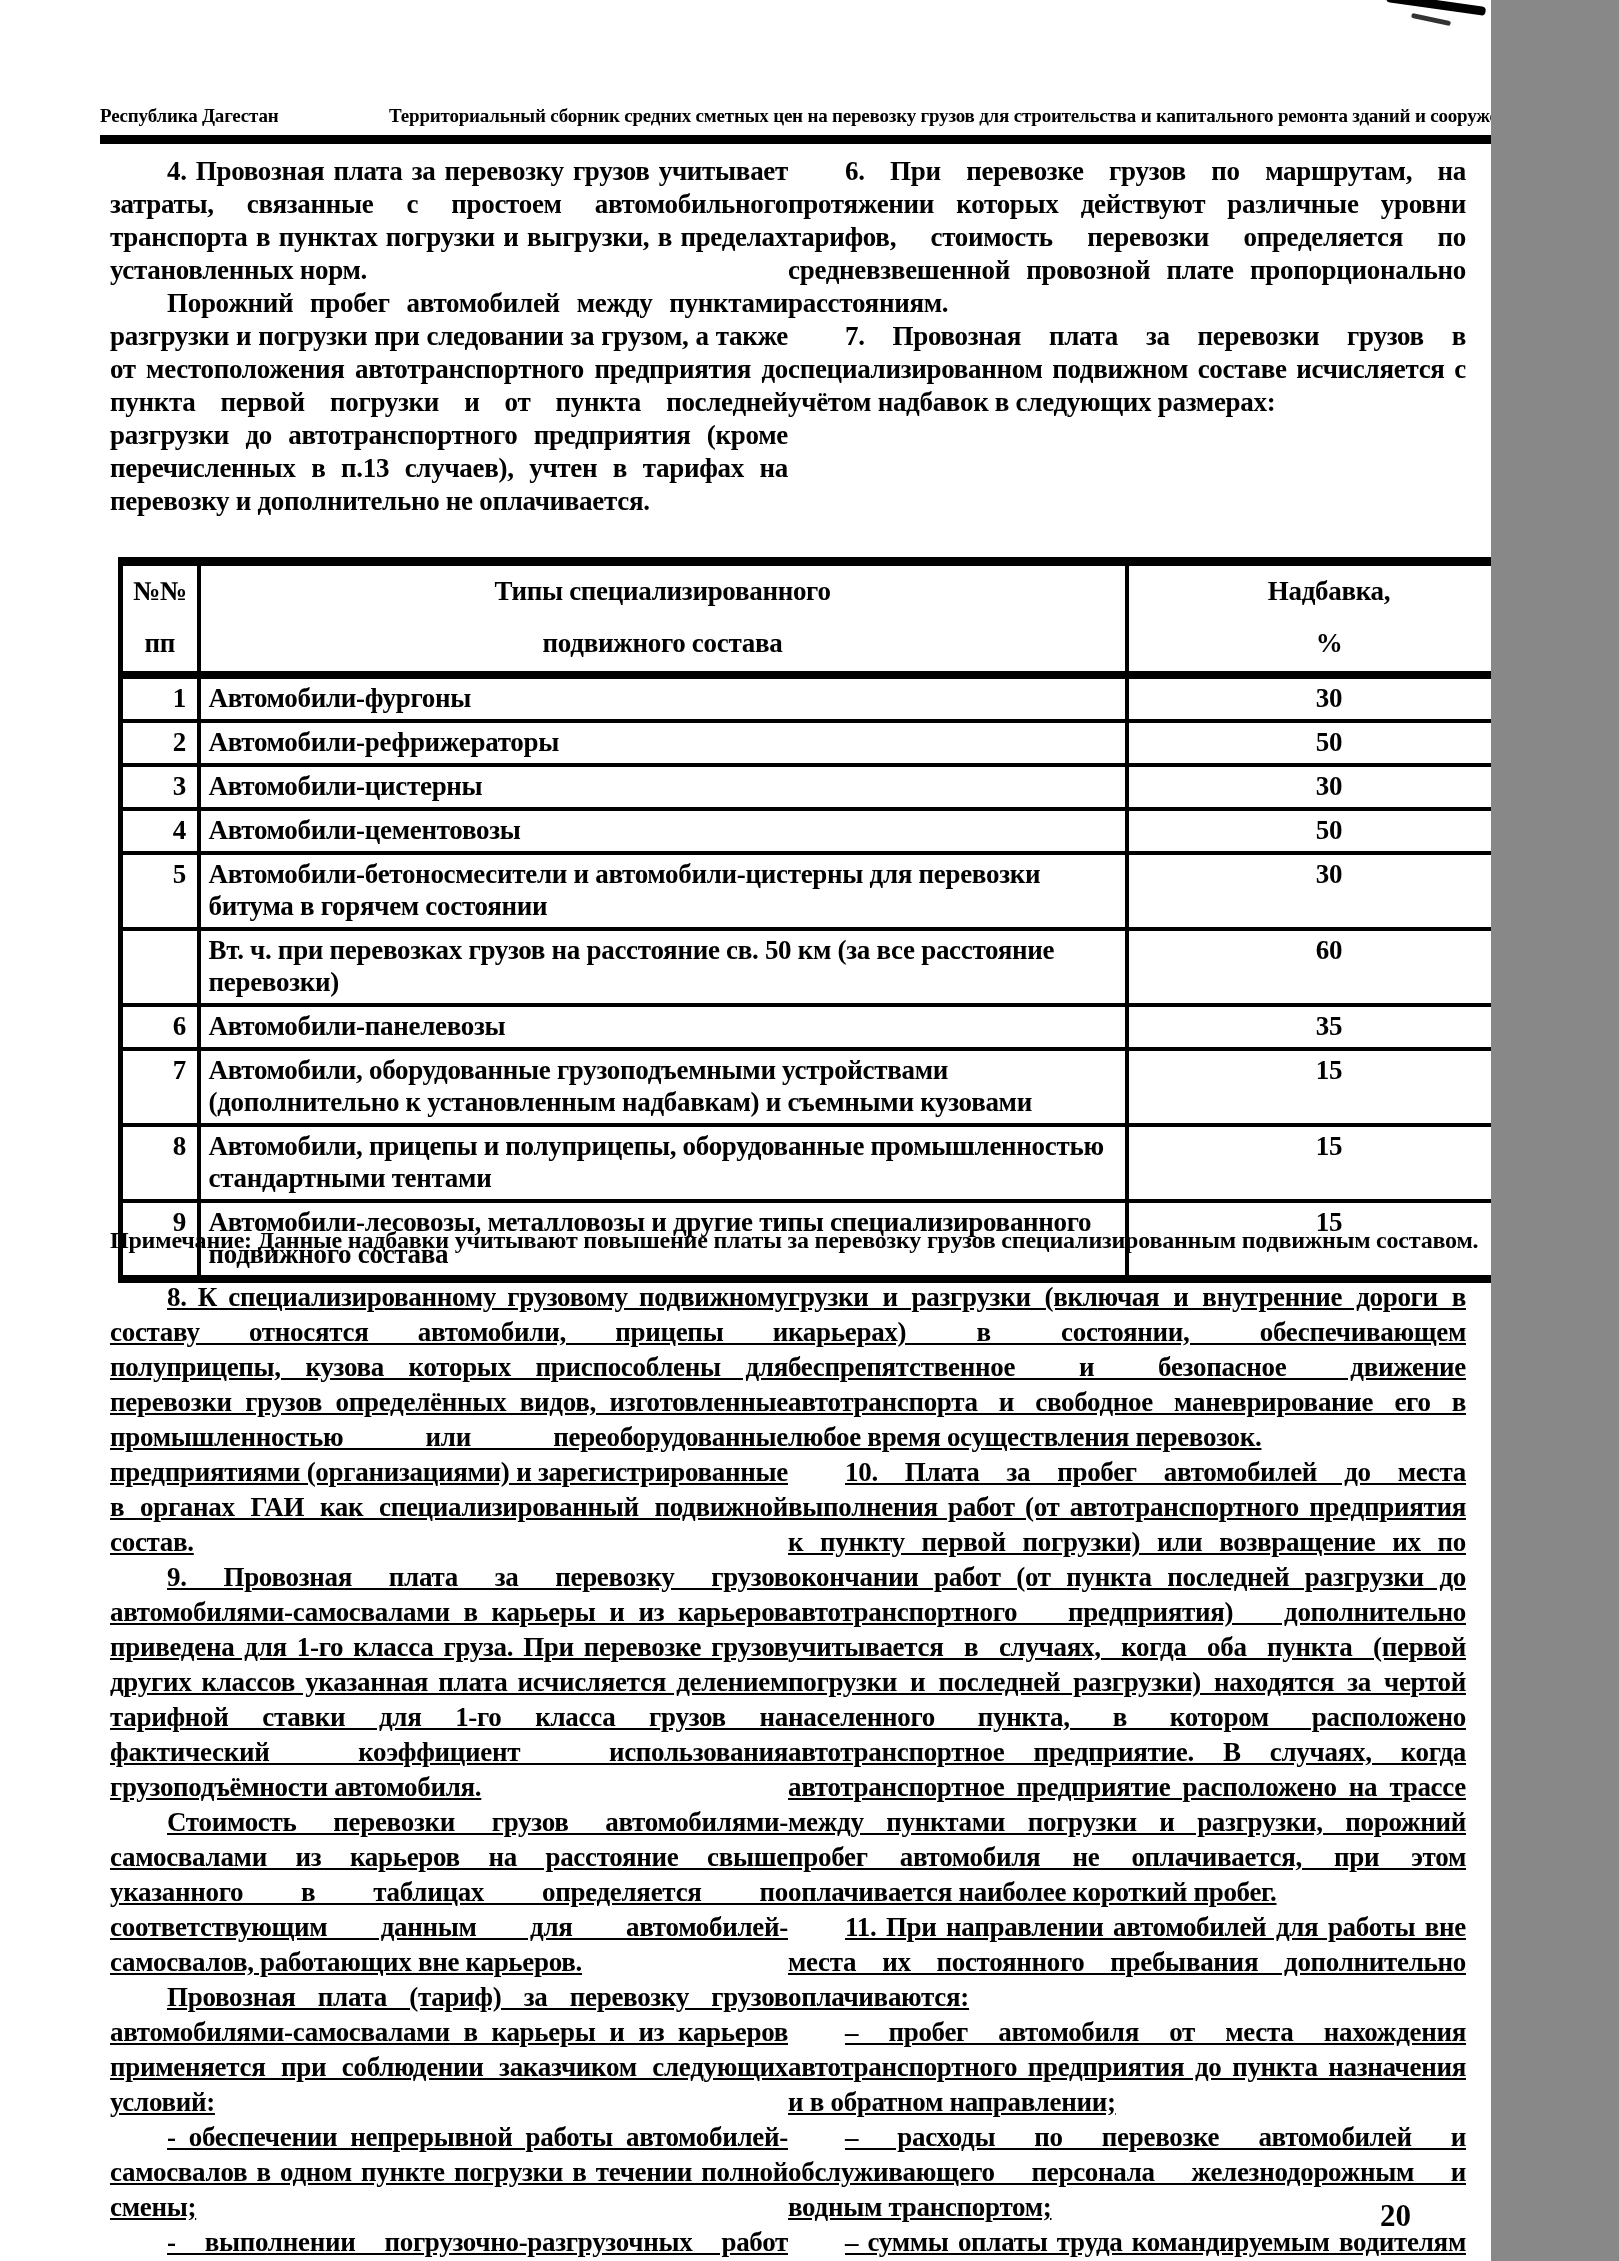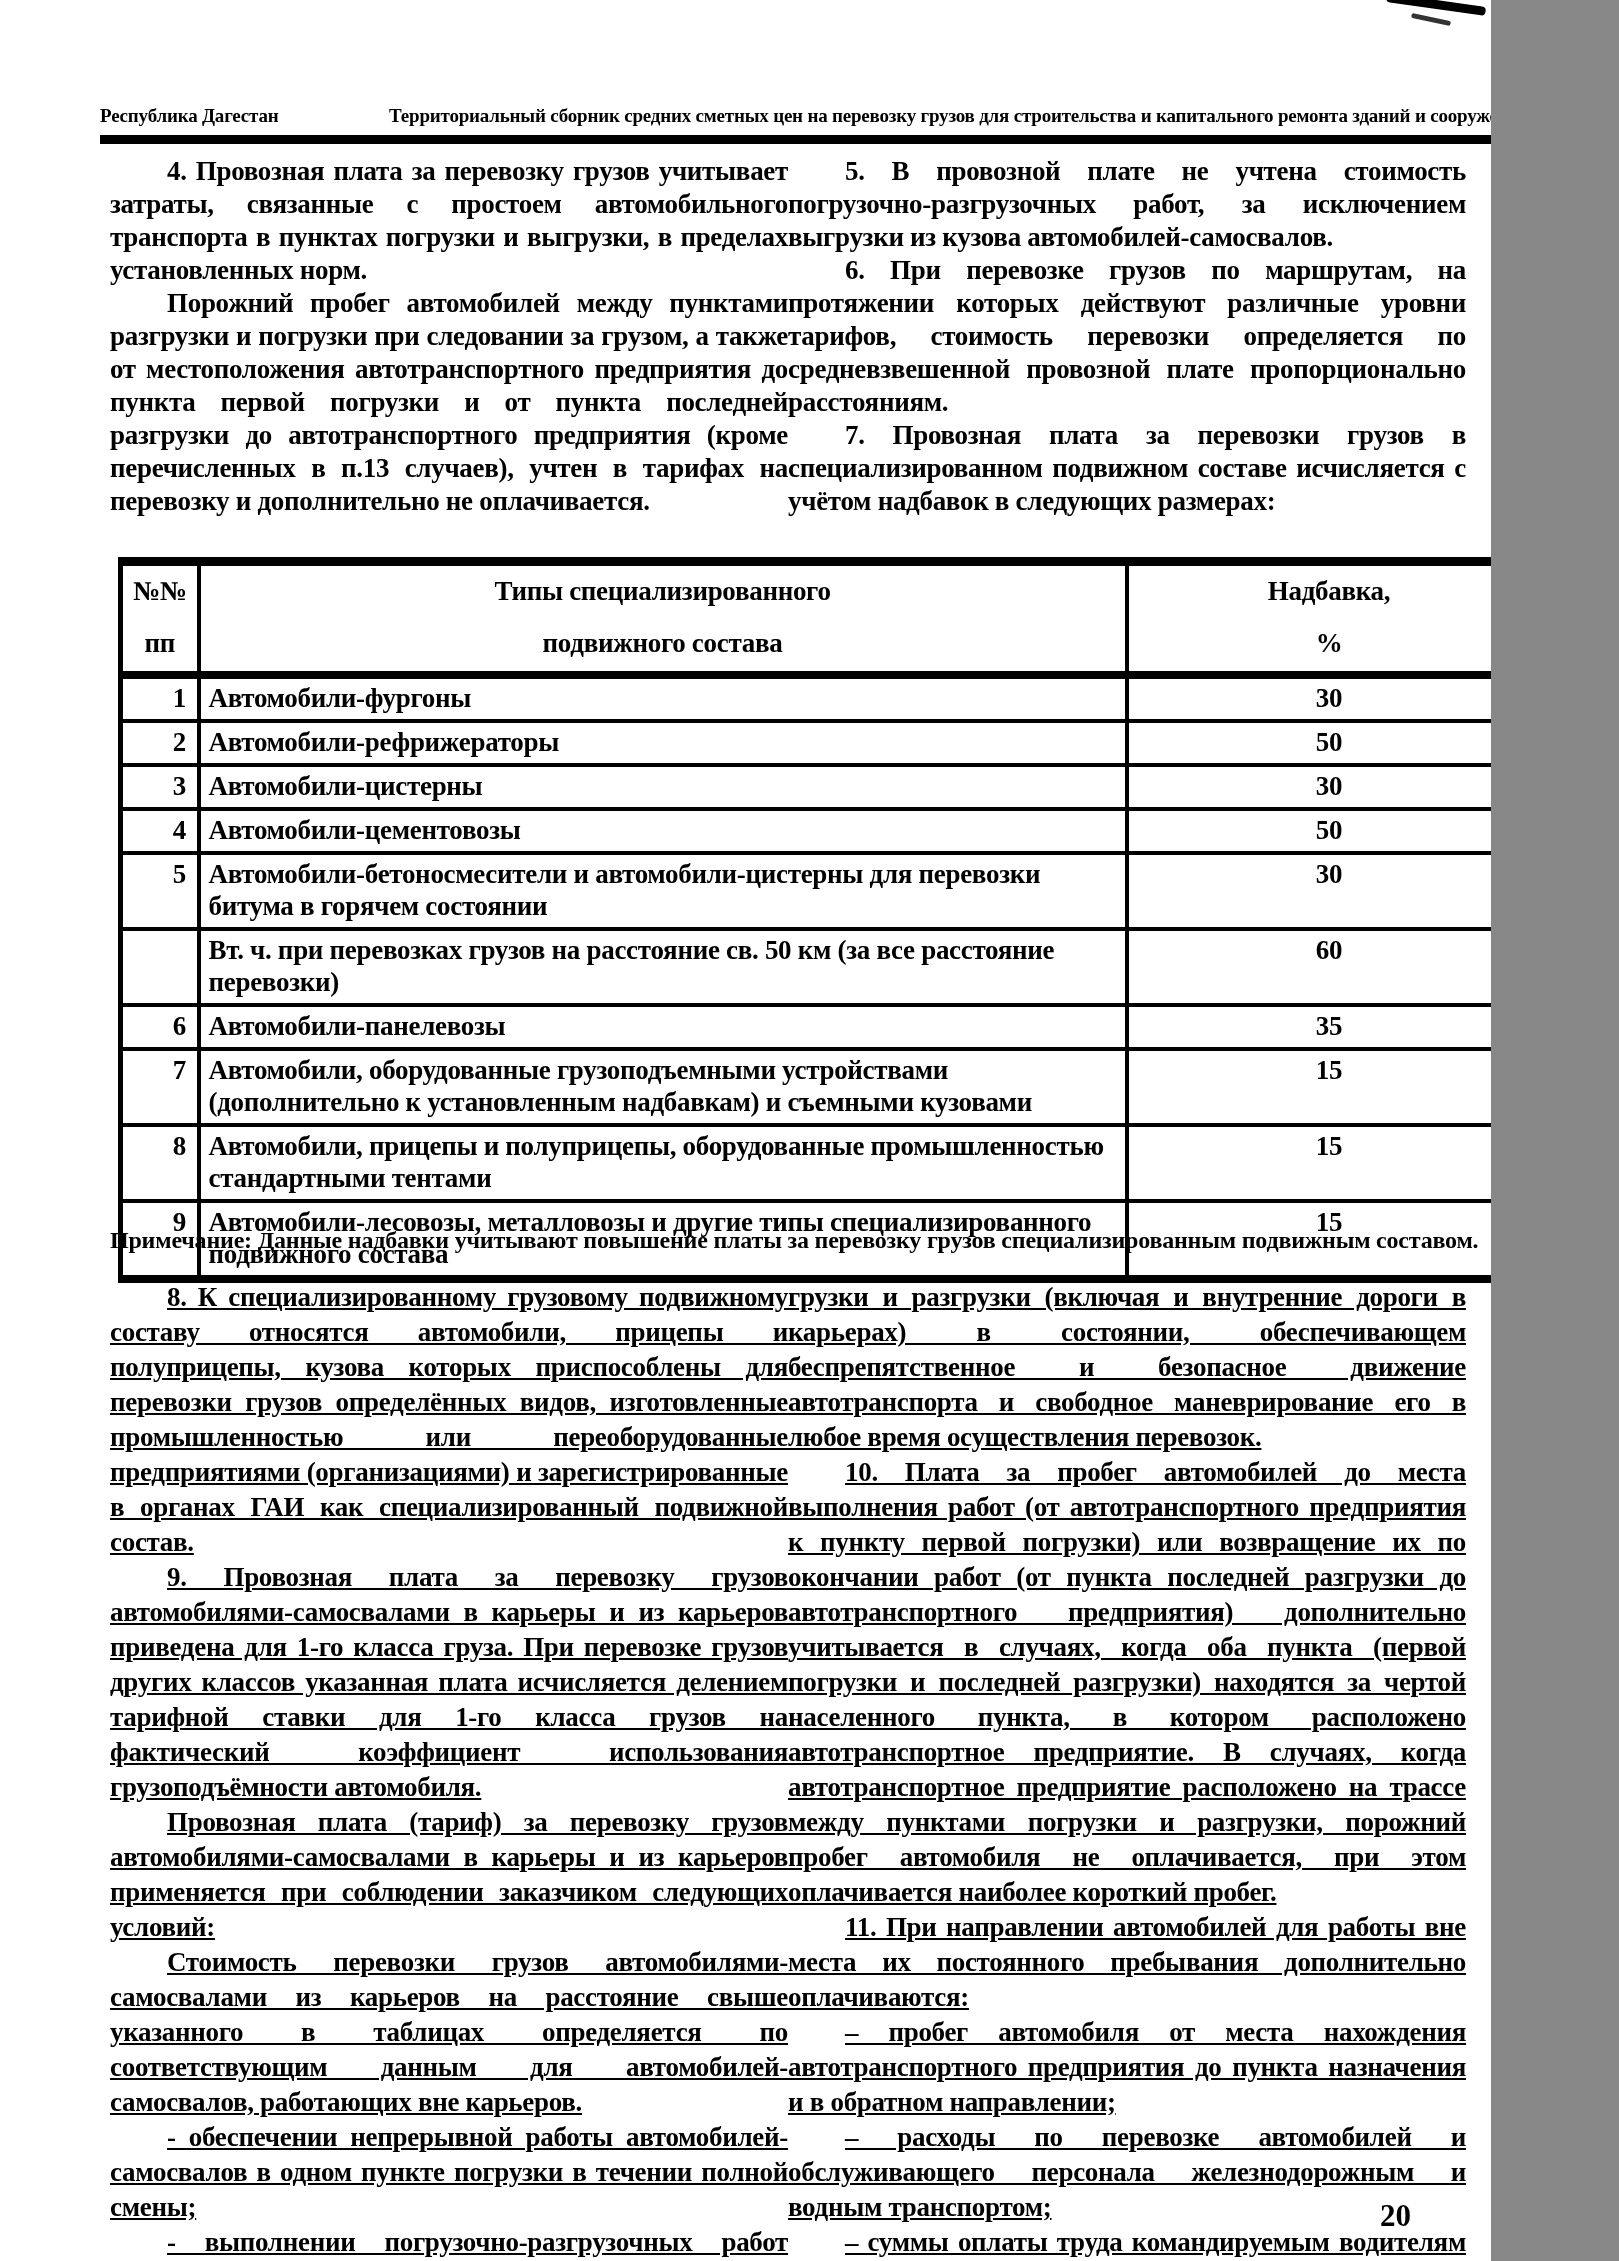--- a/index.html
+++ b/index.html
@@ -95,21 +95,20 @@
 
   <div class="cols cols-top">
     <div class="col">
 
         <p class="para">4. Провозная плата за перевозку грузов учитывает затраты, связанные с простоем автомобильного транспорта в пунктах погрузки и выгрузки, в пределах установленных норм.</p>
 
         <p class="para">Порожний пробег автомобилей между пунктами разгрузки и погрузки при следовании за грузом, а также от местоположения автотранспортного предприятия до пункта первой погрузки и от пункта последней разгрузки до автотранспортного предприятия (кроме перечисленных в п.13 случаев), учтен в тарифах на перевозку и дополнительно не оплачивается.</p>
       </div>
     <div class="col">
 
-        <p class="para">5. В провозной плате не учтена стоимость погрузочно-разгрузочных работ, за исключением выгрузки из кузова автомобилей-самосвалов.</p>
 
         <p class="para">6. При перевозке грузов по маршрутам, на протяжении которых действуют различные уровни тарифов, стоимость перевозки определяется по средневзвешенной провозной плате пропорционально расстояниям.</p>
 
         <p class="para">7. Провозная плата за перевозки грузов в специализированном подвижном составе исчисляется с учётом надбавок в следующих размерах:</p>
       </div>
   </div>
 
   <table class="surcharge">
     <colgroup>
       <col class="w-num">
@@ -198,24 +197,24 @@
 
   <p class="note"><span class="note-label">Примечание:</span> <span>Данные надбавки учитывают повышение платы за перевозку грузов специализированным подвижным составом.</span></p>
 
   <div class="cols cols-bottom">
     <div class="col">
 
         <p class="para">8. К специализированному грузовому подвижному составу относятся автомобили, прицепы и полуприцепы, кузова которых приспособлены для перевозки грузов определённых видов, изготовленные промышленностью или переоборудованные предприятиями (организациями) и зарегистрированные в органах ГАИ как специализированный подвижной состав.</p>
 
         <p class="para">9. Провозная плата за перевозку грузов автомобилями-самосвалами в карьеры и из карьеров приведена для 1-го класса груза. При перевозке грузов других классов указанная плата исчисляется делением тарифной ставки для 1-го класса грузов на фактический коэффициент использования грузоподъёмности автомобиля.</p>
 
+        <p class="para">Стоимость перевозки грузов автомобилями-самосвалами из карьеров на расстояние свыше указанного в таблицах определяется по соответствующим данным для автомобилей-самосвалов, работающих вне карьеров.</p>
+
         <p class="para">Провозная плата (тариф) за перевозку грузов автомобилями-самосвалами в карьеры и из карьеров применяется при соблюдении заказчиком следующих условий:</p>
 
-        <p class="para">Стоимость перевозки грузов автомобилями-самосвалами из карьеров на расстояние свыше указанного в таблицах определяется по соответствующим данным для автомобилей-самосвалов, работающих вне карьеров.</p>
-
         <p class="para">- обеспечении непрерывной работы автомобилей-самосвалов в одном пункте погрузки в течении полной смены;</p>
 
         <p class="para">- выполнении погрузочно-разгрузочных работ механизированным способом в пределах норм времени, установленных для автомобилей-самосвалов;</p>
 
       </div>
     <div class="col">
 
         <p class="para no-indent">грузки и разгрузки (включая и внутренние дороги в карьерах) в состоянии, обеспечивающем беспрепятственное и безопасное движение автотранспорта и свободное маневрирование его в любое время осуществления перевозок.</p>
 
         <p class="para">10. Плата за пробег автомобилей до места выполнения работ (от автотранспортного предприятия к пункту первой погрузки) или возвращение их по окончании работ (от пункта последней разгрузки до автотранспортного предприятия) дополнительно учитывается в случаях, когда оба пункта (первой погрузки и последней разгрузки) находятся за чертой населенного пункта, в котором расположено автотранспортное предприятие. В случаях, когда автотранспортное предприятие расположено на трассе между пунктами погрузки и разгрузки, порожний пробег автомобиля не оплачивается, при этом оплачивается наиболее короткий пробег.</p>

